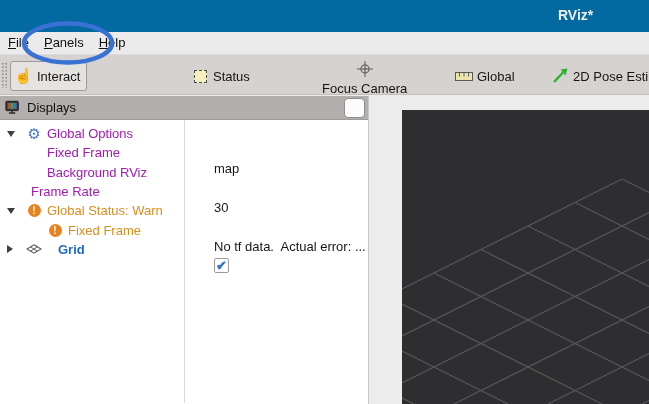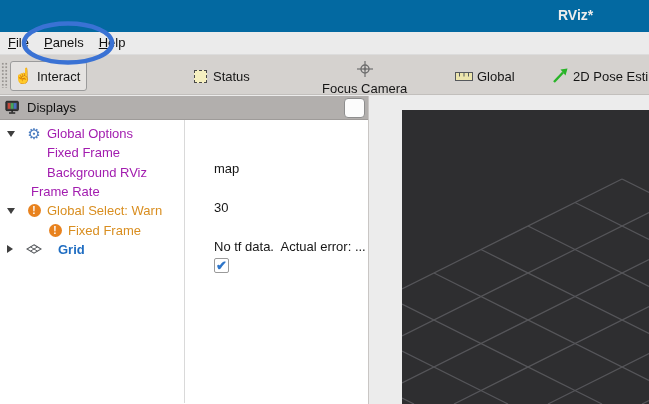--- a/index.html
+++ b/index.html
@@ -173,21 +173,21 @@
             <span class="row-label normal" style="left: 31px;">Frame Rate</span>
           </div>
           <div class="value-cell">30</div>
         </div>
         <div class="tree-row" style="top: 81.2px;">
           <div class="name-cell">
             <span class="expander down"></span>
             <span class="tree-icon" style="left: 26px;">
               <span class="warning-badge">!</span>
             </span>
-            <span class="row-label warning" style="left: 47px;">Global Select: Warn</span>
+            <span class="row-label warning" style="left: 47px;">Global Status: Warn</span>
           </div>
         </div>
         <div class="tree-row" style="top: 100.5px;">
           <div class="name-cell">
             <span class="tree-icon" style="left: 47px;">
               <span class="warning-badge">!</span>
             </span>
             <span class="row-label warning" style="left: 68px;">Fixed Frame</span>
           </div>
           <div class="value-cell">No tf data.  Actual error: ...</div>

